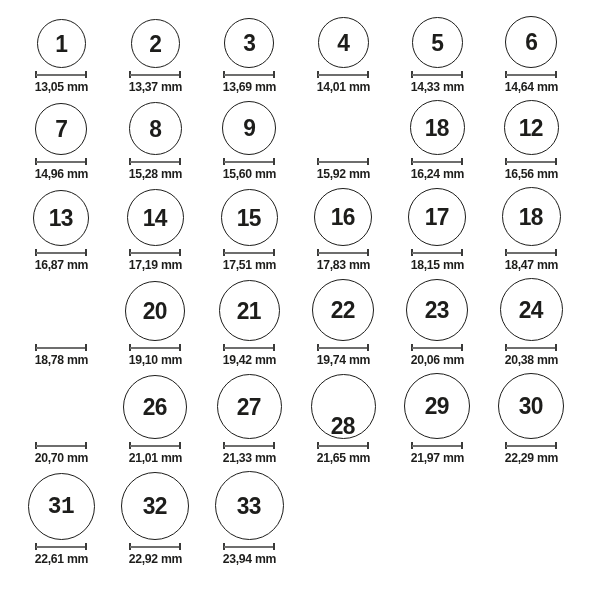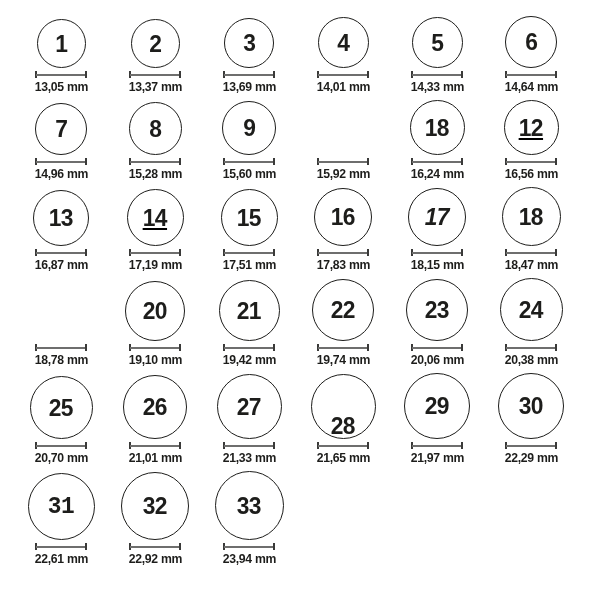--- a/index.html
+++ b/index.html
@@ -200,21 +200,21 @@
           <span class="ring-num">18</span>
         </div>
         <div class="measure">
           <span class="tick l"></span>
           <span class="bar"></span>
           <span class="tick r"></span>
         </div>
         <div class="measure-label">16,24 mm</div>
       </div>
       <div class="ring-item">
-        <div class="ring-circle" style="width: 55px; height: 55px; text-decoration: underline;">
+        <div class="ring-circle" style="width: 55px; height: 55px;">
           <span class="ring-num">12</span>
         </div>
         <div class="measure">
           <span class="tick l"></span>
           <span class="bar"></span>
           <span class="tick r"></span>
         </div>
         <div class="measure-label">16,56 mm</div>
       </div>
     </div>
@@ -224,21 +224,21 @@
           <span class="ring-num">13</span>
         </div>
         <div class="measure">
           <span class="tick l"></span>
           <span class="bar"></span>
           <span class="tick r"></span>
         </div>
         <div class="measure-label">16,87 mm</div>
       </div>
       <div class="ring-item">
-        <div class="ring-circle" style="width: 57px; height: 57px; text-decoration: underline;">
+        <div class="ring-circle" style="width: 57px; height: 57px;">
           <span class="ring-num">14</span>
         </div>
         <div class="measure">
           <span class="tick l"></span>
           <span class="bar"></span>
           <span class="tick r"></span>
         </div>
         <div class="measure-label">17,19 mm</div>
       </div>
       <div class="ring-item">
@@ -257,21 +257,21 @@
           <span class="ring-num">16</span>
         </div>
         <div class="measure">
           <span class="tick l"></span>
           <span class="bar"></span>
           <span class="tick r"></span>
         </div>
         <div class="measure-label">17,83 mm</div>
       </div>
       <div class="ring-item">
-        <div class="ring-circle" style="width: 58px; height: 58px; font-style: italic;">
+        <div class="ring-circle" style="width: 58px; height: 58px;">
           <span class="ring-num">17</span>
         </div>
         <div class="measure">
           <span class="tick l"></span>
           <span class="bar"></span>
           <span class="tick r"></span>
         </div>
         <div class="measure-label">18,15 mm</div>
       </div>
       <div class="ring-item">
@@ -346,23 +346,20 @@
         <div class="measure">
           <span class="tick l"></span>
           <span class="bar"></span>
           <span class="tick r"></span>
         </div>
         <div class="measure-label">20,38 mm</div>
       </div>
     </div>
     <div class="ring-row">
       <div class="ring-item">
-        <div class="ring-circle" style="width: 63px; height: 63px;">
-          <span class="ring-num">25</span>
-        </div>
         <div class="measure">
           <span class="tick l"></span>
           <span class="bar"></span>
           <span class="tick r"></span>
         </div>
         <div class="measure-label">20,70 mm</div>
       </div>
       <div class="ring-item">
         <div class="ring-circle" style="width: 64px; height: 64px;">
           <span class="ring-num">26</span>

